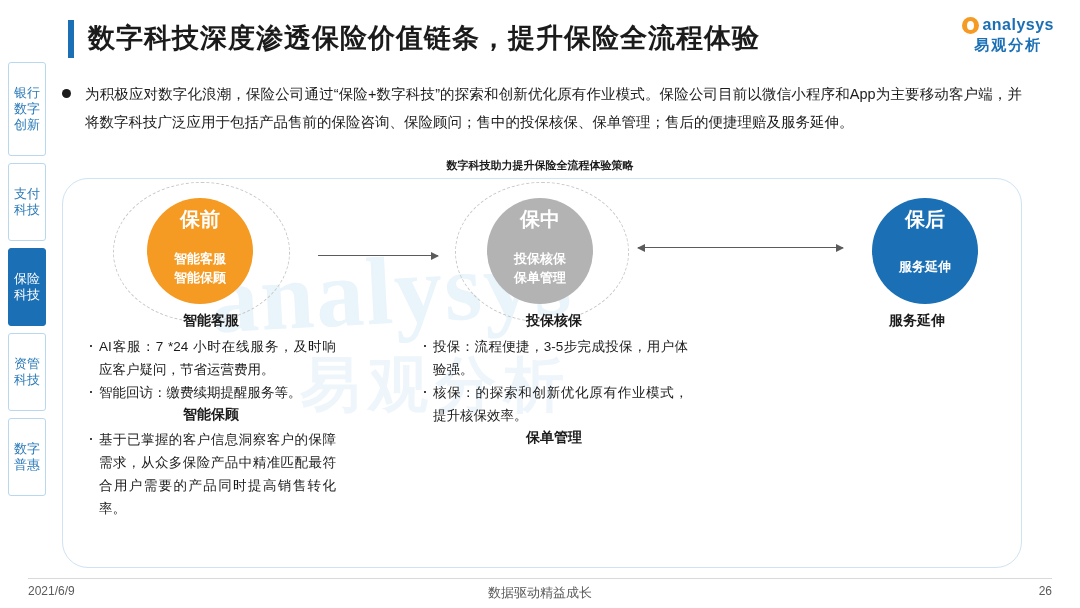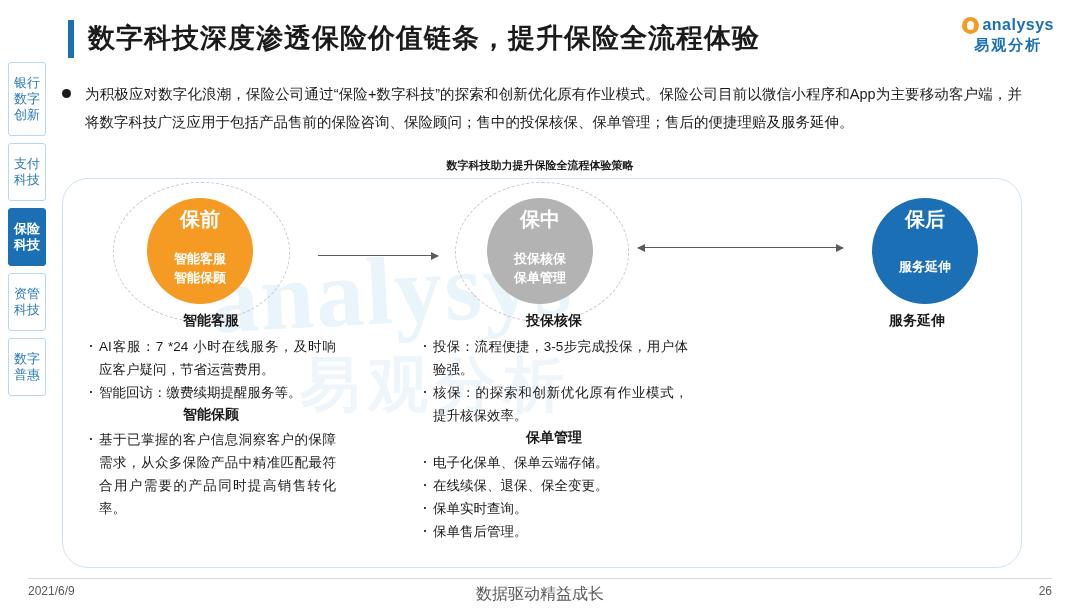--- a/index.html
+++ b/index.html
@@ -56,26 +56,26 @@
     font-size:15px;font-weight:700;color:#1a6fb5;margin-top:2px;letter-spacing:2px;
   }
   
   .rail{
     position:absolute;left:8px;top:62px;width:40px;z-index:3;
   }
   .rail-item{
     width:36px;margin-bottom:7px;
     border:1px solid #b9d8ef;border-radius:3px;
     color:#2a7ab8;font-size:13px;line-height:16px;
-    text-align:center;padding:12px 0;
+    text-align:center;padding:22px 0;
     background:#ffffff;
     letter-spacing:0px;
   }
   .rail-item.active{
-    background:#1a6fb5;border-color:#1a6fb5;color:#fff;font-weight:700;
+    background:#1a6fb5;border-color:#1a6fb5;color:#fff;font-weight:400;
   }
   
   .lead{
     position:absolute;left:62px;top:80px;width:960px;
     display:flex;z-index:3;
   }
   .lead-dot{
     width:9px;height:9px;border-radius:50%;background:#1b1b1b;
     margin:9px 14px 0 0;flex:none;
   }
@@ -149,21 +149,21 @@
   .colB{left:420px;top:312px;width:268px;}
   .colC{left:798px;top:312px;width:238px;}
   .sub-head{
     font-size:14px;font-weight:700;text-align:center;margin:2px 0 4px;color:#1b1b1b;
   }
   
   .footer-line{
     position:absolute;left:28px;top:578px;width:1024px;height:1px;background:#d9d9d9;z-index:3;
   }
   .foot-left{position:absolute;left:28px;top:584px;font-size:12px;color:#5a5a5a;z-index:3;}
-  .foot-center{position:absolute;left:0;top:584px;width:1080px;text-align:center;font-size:16px;color:#5a5a5a;z-index:3;}
+  .foot-center{position:absolute;left:0;top:584px;width:1080px;text-align:center;font-size:13px;color:#5a5a5a;z-index:3;}
   .foot-right{position:absolute;right:28px;top:584px;font-size:12px;color:#5a5a5a;z-index:3;}
 </style>
 </head>
 <body>
 
 <div class="watermark">analysys</div>
 <div class="watermark2">易观分析</div>
 
 <div class="title-bar">
   <div class="title-accent"></div>
@@ -227,26 +227,20 @@
   </ul>
 </div>
 
 <div class="col colB">
   <div class="col-head">投保核保</div>
   <ul>
     <li>投保：流程便捷，3-5步完成投保，用户体验强。</li>
     <li>核保：的探索和创新优化原有作业模式，提升核保效率。</li>
   </ul>
   <div class="sub-head">保单管理</div>
-  <ul>
-    <li>电子化保单、保单云端存储。</li>
-    <li>在线续保、退保、保全变更。</li>
-    <li>保单实时查询。</li>
-    <li>保单售后管理。</li>
-  </ul>
 </div>
 
 <div class="col colC">
   <div class="col-head">服务延伸</div>
 </div>
 
 <div class="footer-line"></div>
 <div class="foot-left">2021/6/9</div>
 <div class="foot-center">数据驱动精益成长</div>
 <div class="foot-right">26</div>

